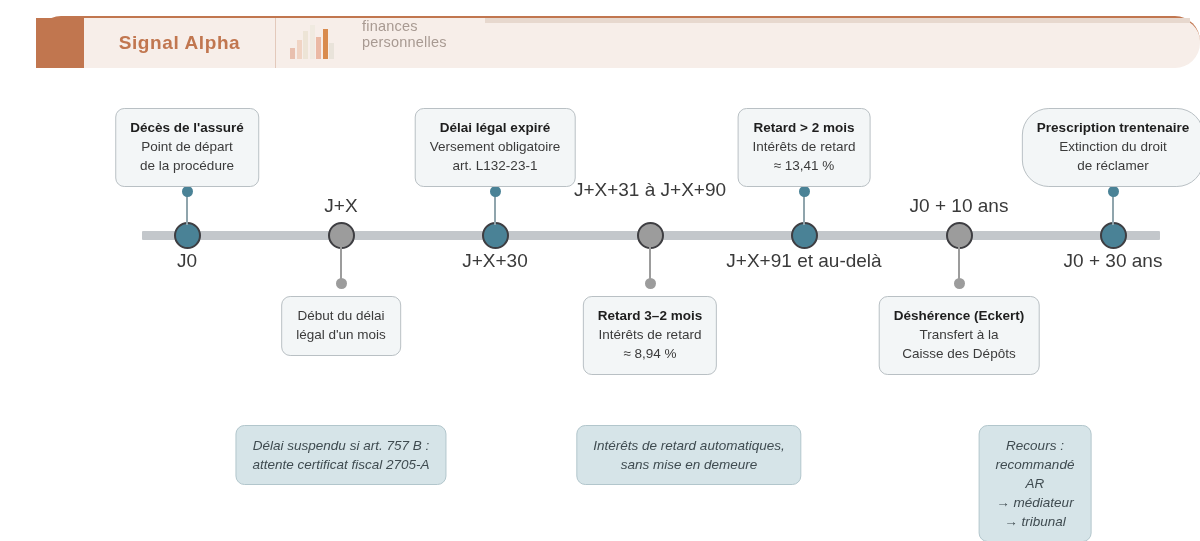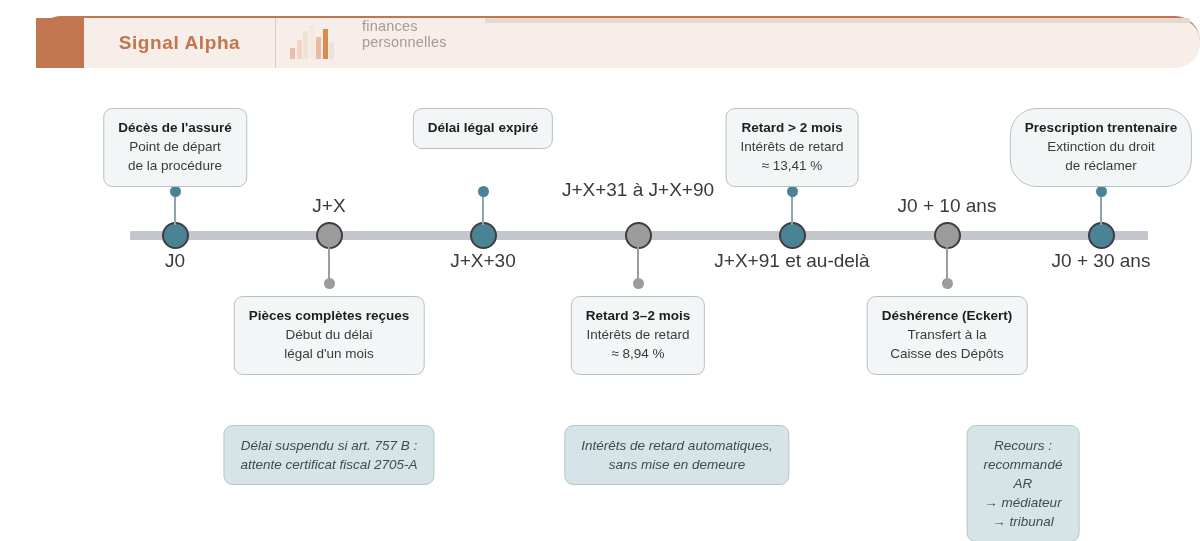--- a/index.html
+++ b/index.html
@@ -82,21 +82,21 @@
   }
   .subtitle-rule {
     height: 5px;
     background: #E7D8CE;
     width: 100%;
   }
 
   
   .timeline {
     position: absolute;
-    left: 2px;
+    left: 14px;
     top: 0;
     width: 1064px;
     height: 541px;
   }
   .axis {
     position: absolute;
     left: 128px;
     top: 231px;
     width: 1018px;
     height: 9px;
@@ -219,30 +219,31 @@
       <div class="card" style="left: 173px; top: 108px; transform: translateX(-50%);">
         <div class="card-title">Décès de l'assuré</div>
         <div class="card-body">Point de départ
 de la procédure</div>
       </div>
       <div class="axis-label" style="left: 173px; top: 253px;">J0</div>
       <div class="node gray" style="left: 327px;"></div>
       <div class="stem gray" style="left: 327px; top: 247px; height: 35px;"></div>
       <div class="stem-dot gray" style="left: 327px; top: 278px;"></div>
       <div class="card" style="left: 327px; top: 296px;">
-        <div class="card-title">Pièces complètes reçues</div>
         <div class="card-body">Début du délai
 légal d'un mois</div>
       </div>
       <div class="axis-label" style="left: 327px; top: 198px;">J+X</div>
       <div class="node teal" style="left: 481px;"></div>
       <div class="stem" style="left: 481px; top: 190px; height: 35px;"></div>
       <div class="stem-dot" style="left: 481px; top: 186px;"></div>
       <div class="card" style="left: 481px; top: 108px; transform: translateX(-50%);">
         <div class="card-title">Délai légal expiré</div>
+        <div class="card-body">Versement obligatoire
+art. L132-23-1</div>
       </div>
       <div class="axis-label" style="left: 481px; top: 253px;">J+X+30</div>
       <div class="node gray" style="left: 636px;"></div>
       <div class="stem gray" style="left: 636px; top: 247px; height: 35px;"></div>
       <div class="stem-dot gray" style="left: 636px; top: 278px;"></div>
       <div class="card" style="left: 636px; top: 296px;">
         <div class="card-title">Retard 3–2 mois</div>
         <div class="card-body">Intérêts de retard
 ≈ 8,94 %</div>
       </div>

